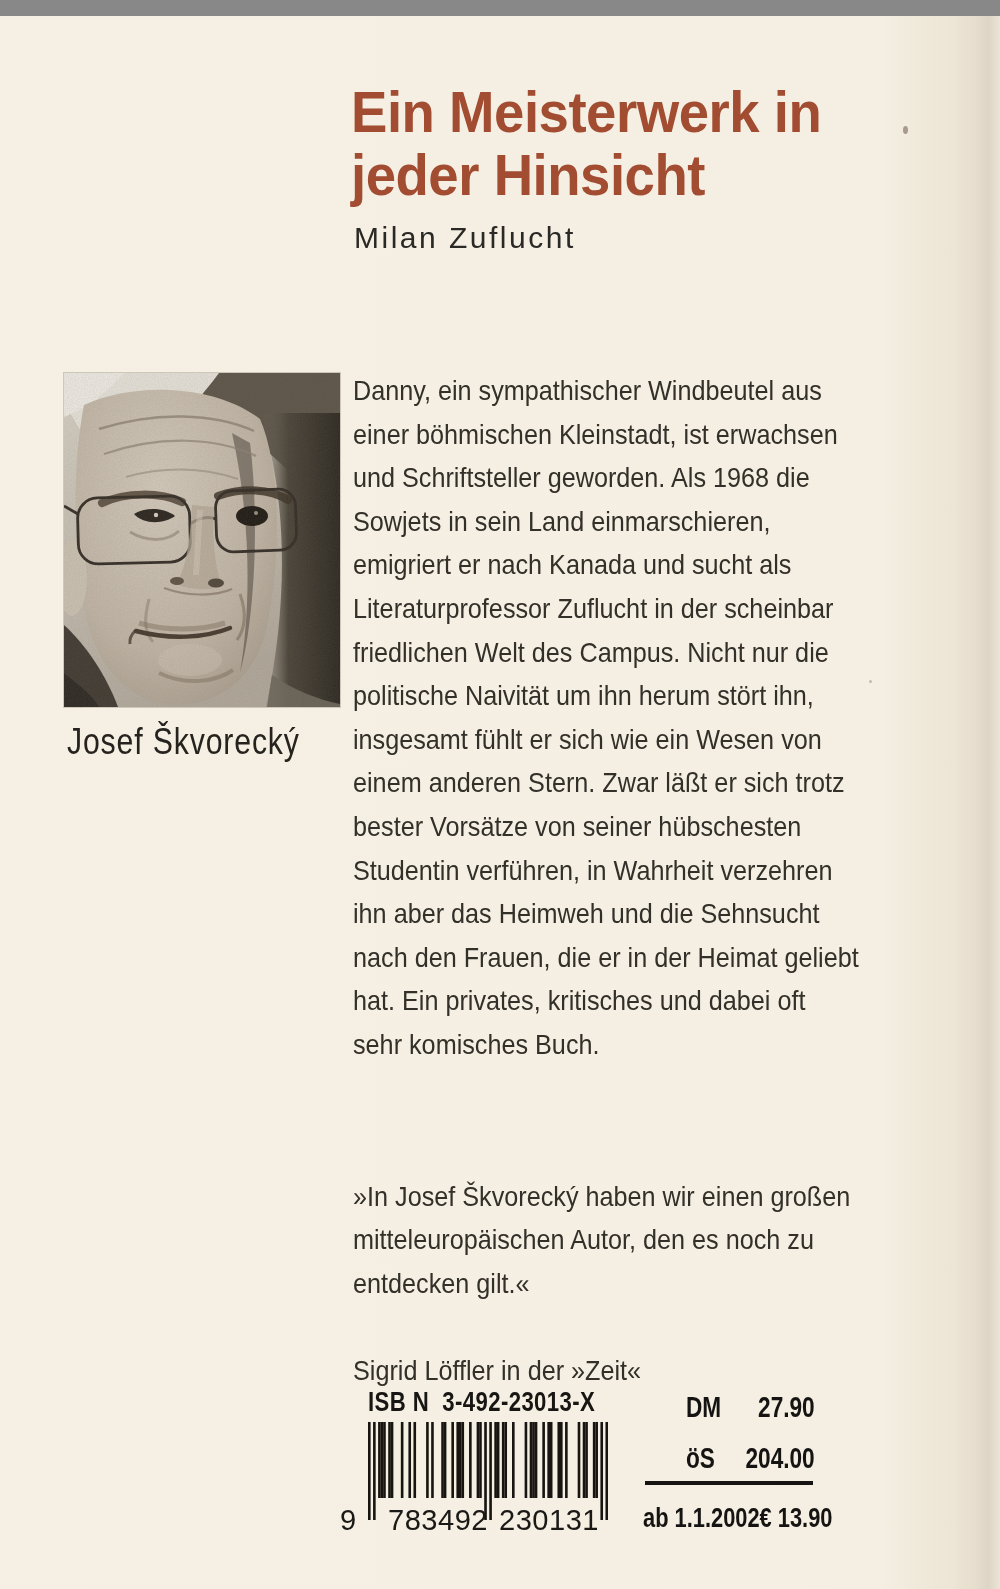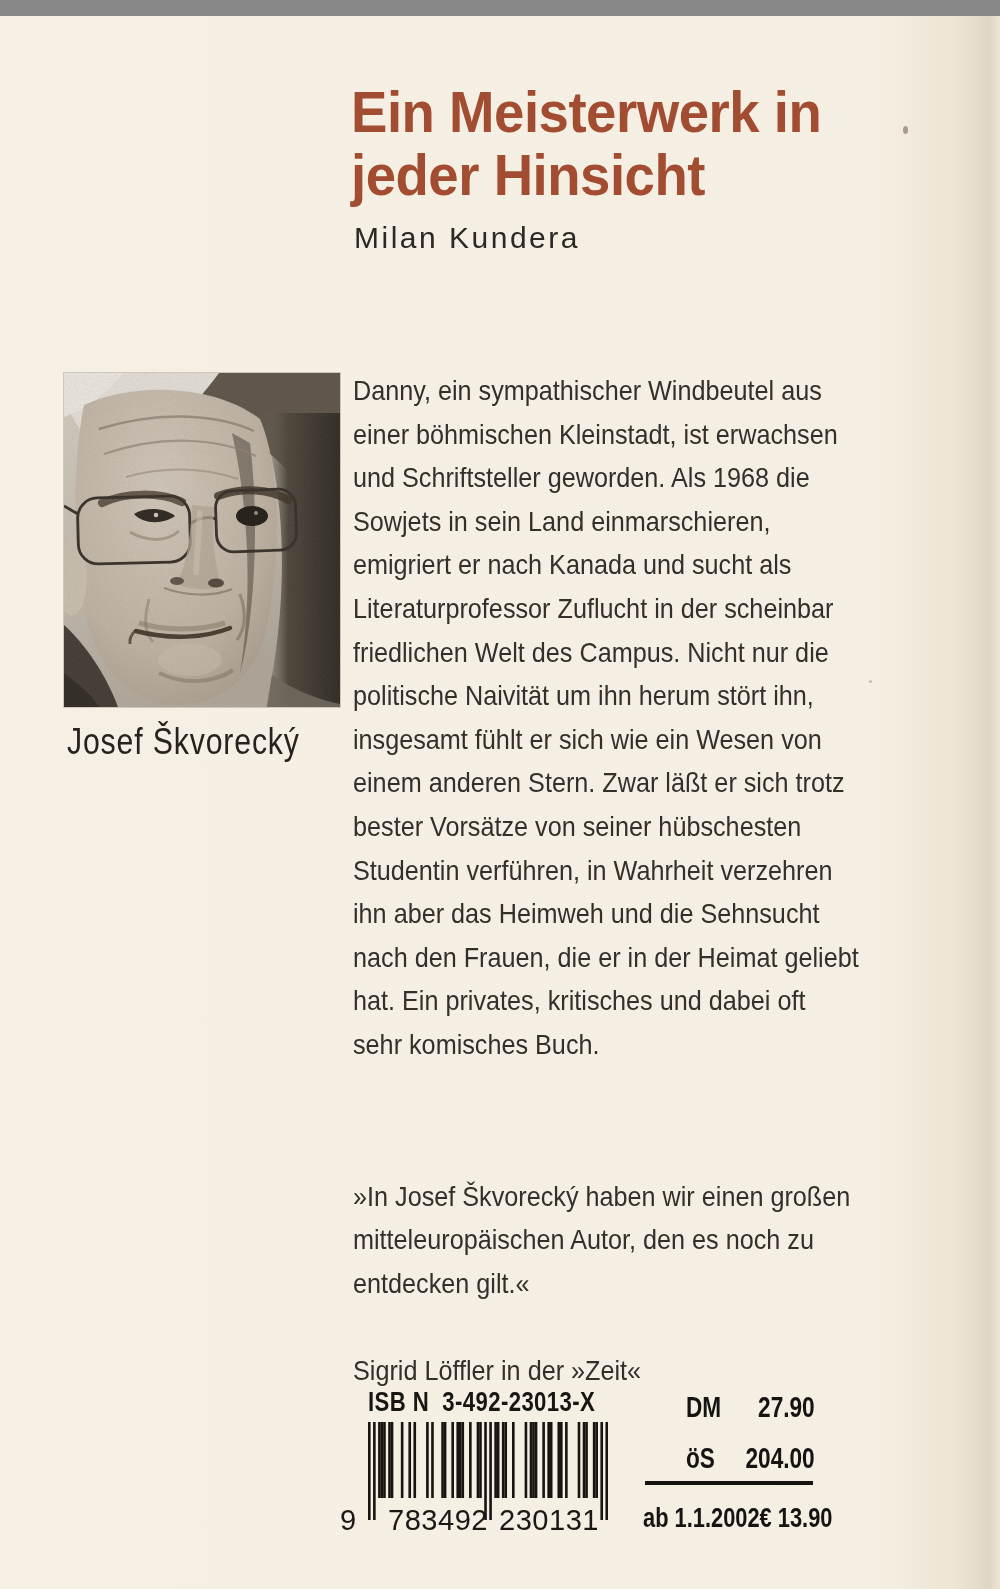--- a/index.html
+++ b/index.html
@@ -82,21 +82,21 @@
   .price-rule{position:absolute;left:645px;top:1465px;width:168px;height:4px;background:#161412;}
   .price-eur{left:643px;top:1486px;width:220px;font-size:28px;}
 </style>
 </head>
 <body>
 
 <div id="page">
 
   <div class="title"><span>Ein Meisterwerk in</span><br><span>jeder Hinsicht</span></div>
 
-  <div class="kundera">Milan Kundera</div>
+  <div class="kundera">Milan Zuflucht</div>
 
   <div class="photo">
     <svg viewBox="0 0 276 334" preserveAspectRatio="none">
       <defs>
         <linearGradient id="bgG" x1="0" y1="0" x2="0.4" y2="1">
           <stop offset="0" stop-color="#dad4c8"></stop>
             <stop offset="1" stop-color="#b2a99c"></stop>
         </linearGradient>
         <linearGradient id="shR" x1="0" y1="0" x2="1" y2="0">
           <stop offset="0" stop-color="#6b6357" stop-opacity="0"></stop>

